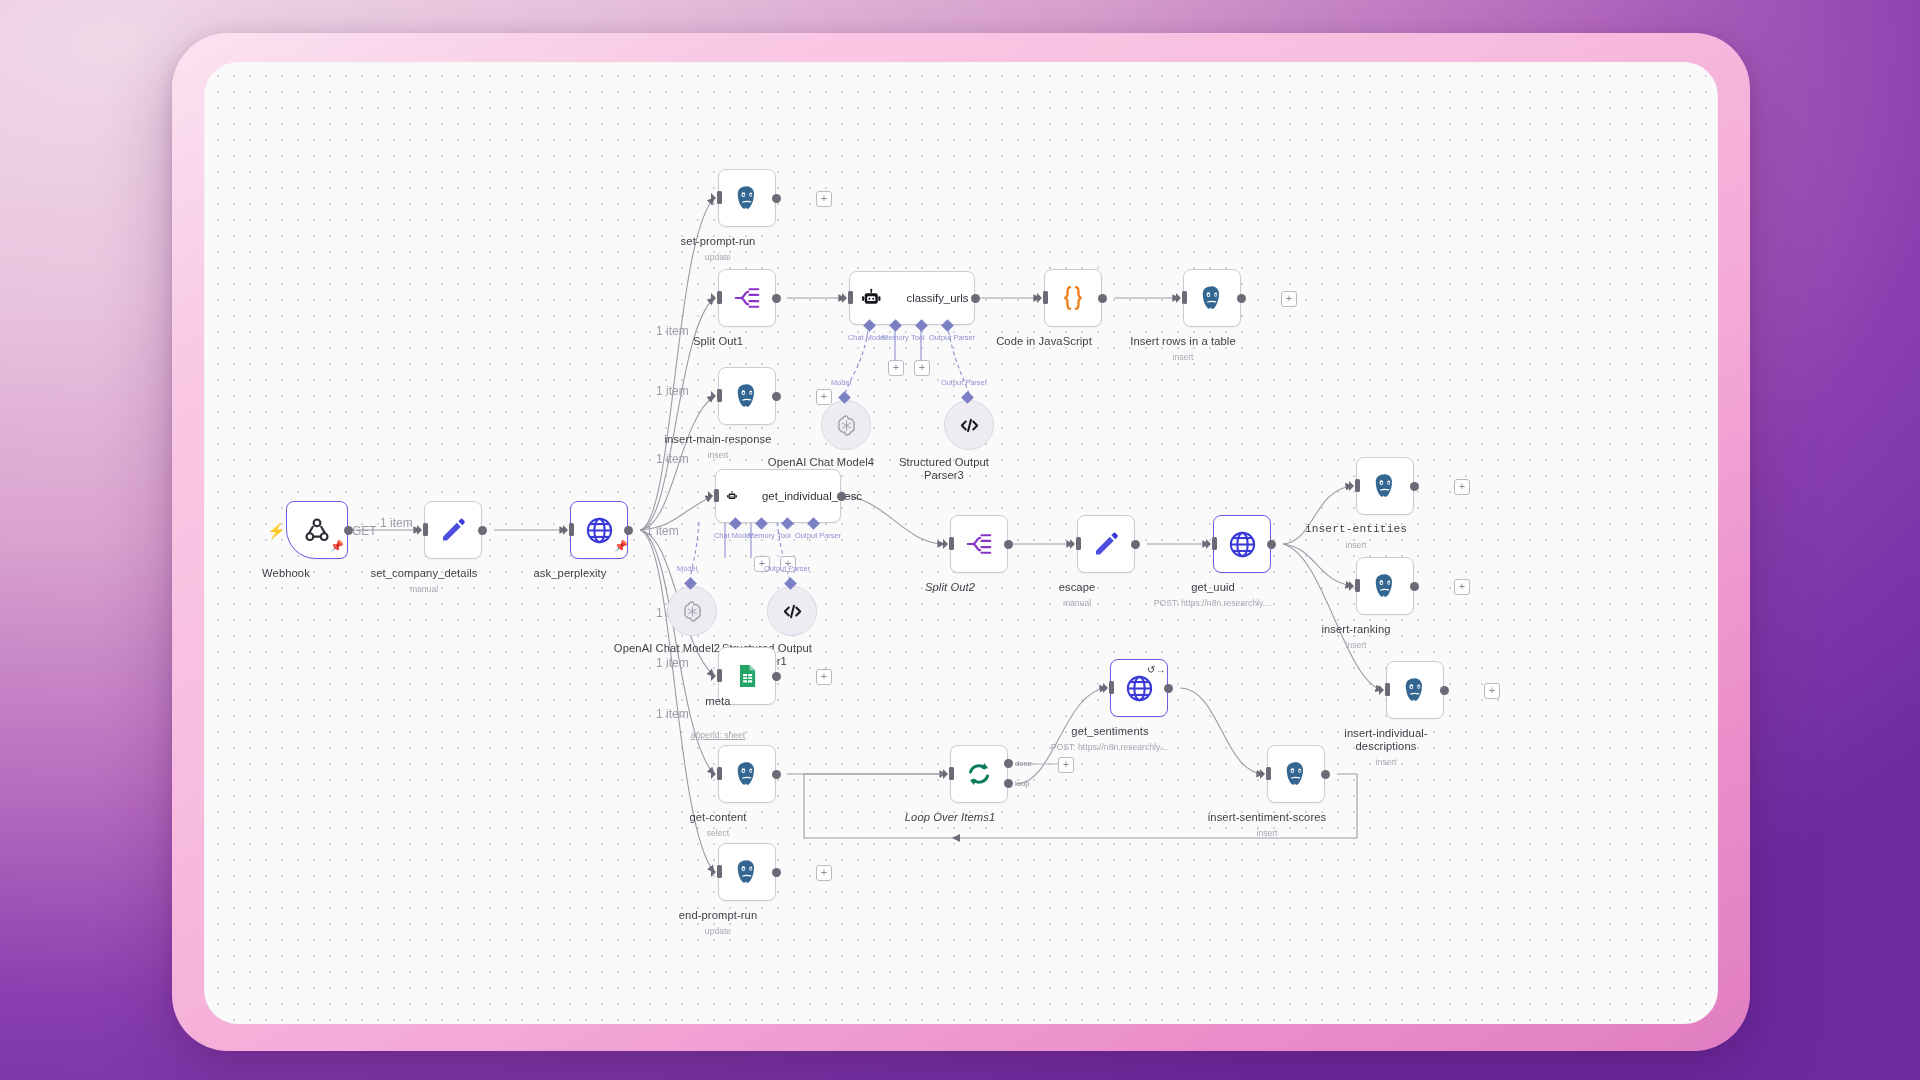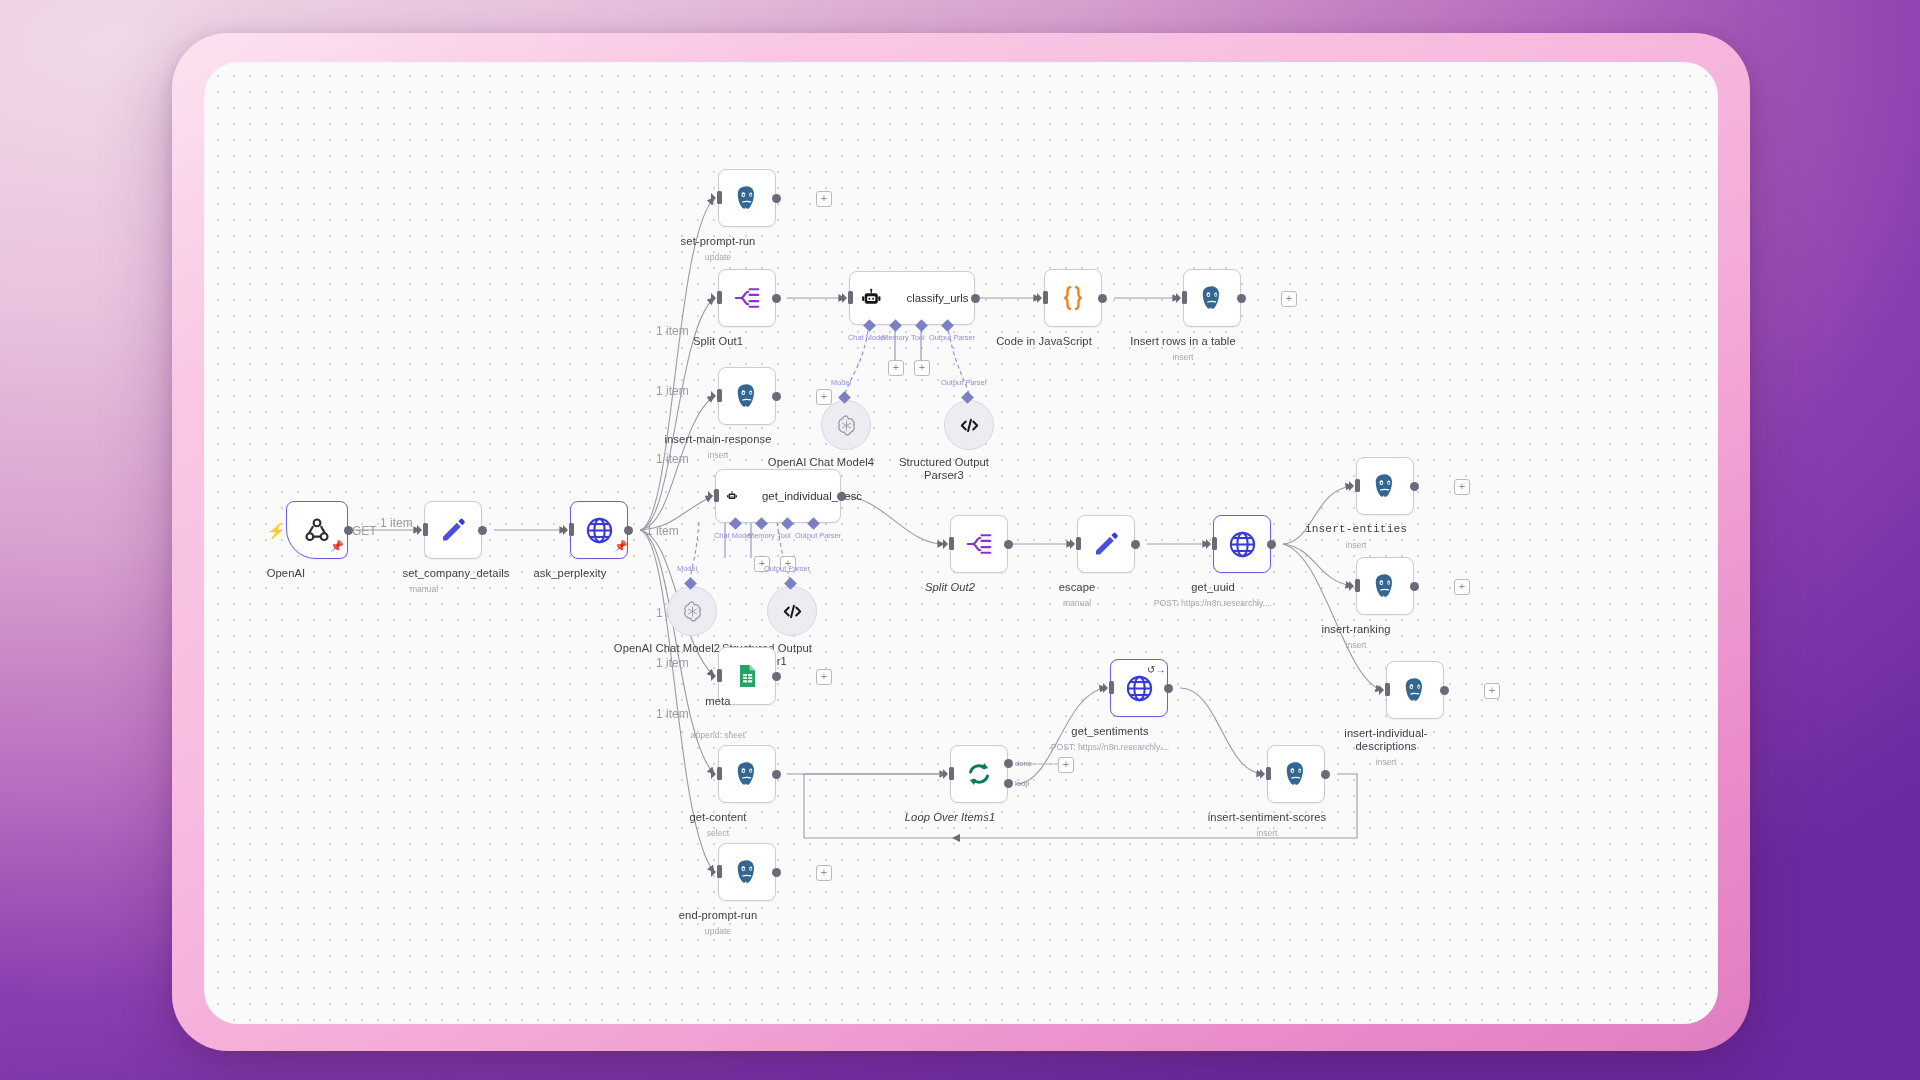--- a/index.html
+++ b/index.html
@@ -202,34 +202,34 @@
               <path d="M15.4 9.4l2.7 4.7"></path>
               <path d="M9.3 17.3h5.4"></path>
             <circle cx="12" cy="6.3" r="2.7"></circle>
               <circle cx="6.3" cy="17.3" r="2.7"></circle>
               <circle cx="17.7" cy="17.3" r="2.7"></circle>
           </g>
         </svg>
       </div>
       <div class="pin" style="left:44px;top:40px;">📌</div>
       <div class="port-out" style="left:58px;top:25px;"></div>
-      <div class="nlabel" style="top:66px;">OpenAI</div>
+      <div class="nlabel" style="top:66px;">Webhook</div>
     </div>
     <div class="bolt" style="left:63px;top:461px;">⚡</div>
 
     <div class="node" style="left:220px;top:439px;">
       <div class="nbox sq">
         <svg class="ic" width="30" height="30" viewBox="0 0 24 24">
           <path d="M4 17.3 15.1 6.2l3.1 3.1L7.1 20.4H4z" fill="#4c4ce0"></path>
           <path d="M16.3 5l1.6-1.6a1.3 1.3 0 0 1 1.9 0l1.2 1.2a1.3 1.3 0 0 1 0 1.9L19.4 8.1z" fill="#3a3ad4"></path>
         </svg>
       </div>
       <div class="port-in" style="left:-1px;top:22px;"></div>
       <div class="port-out" style="left:54px;top:25px;"></div>
-      <div class="nlabel" style="top:66px;margin-left:32px;">set_company_details</div>
+      <div class="nlabel" style="top:66px;">set_company_details</div>
       <div class="nsub" style="top:83px;">manual</div>
     </div>
 
     <div class="node" style="left:366px;top:439px;">
       <div class="nbox sq accent">
         <svg class="ic" width="31" height="31" viewBox="0 0 24 24">
           <g fill="none" stroke="#3a3ad9" stroke-width="1.6">
             <circle cx="12" cy="12" r="9"></circle>
               <ellipse cx="12" cy="12" rx="4" ry="9"></ellipse>
             <path d="M3 12h18"></path>
@@ -583,21 +583,21 @@
           <rect x="8.6" y="10.3" width="7.8" height="7.2" fill="#fff"></rect>
           <g stroke="#23a566" stroke-width=".9">
               <path d="M8.6 12.7h7.8M8.6 15.1h7.8M12.5 10.3v7.2"></path>
             </g>
         </svg>
       </div>
       <div class="port-in" style="left:-1px;top:22px;"></div>
       <div class="port-out" style="left:54px;top:25px;"></div>
       <div class="plusbox" style="left:98px;top:22px;">+</div>
       <div class="nlabel" style="top:48px;">meta</div>
-      <div class="nsub" style="top:83px;">append: sheet</div>
+      <div class="nsub" style="top:83px;text-decoration:underline;">append: sheet</div>
     </div>
 
     <div class="node" style="left:514px;top:683px;">
       <div class="nbox sq">
         <svg class="ic" width="30" height="30" viewBox="0 0 24 24">
           <path d="M12 2.6c-4.6 0-7.4 2.2-7.4 6.2 0 3.6 1 7 2.6 9.6.8 1.3 1.7 2.2 2.6 2.2.6 0 .9-.5 1.1-1.2.2.7.6 1.2 1.3 1.2 1.1 0 2-1 2.9-2.5 1.6-2.7 2.5-6 2.5-9.3 0-4-2.9-6.2-5.6-6.2z" fill="#336791"></path>
           <g fill="#fff">
               <ellipse cx="9.1" cy="9.3" rx="1.5" ry="1.9"></ellipse>
               <ellipse cx="15" cy="9.3" rx="1.2" ry="1.7"></ellipse>
             </g>

